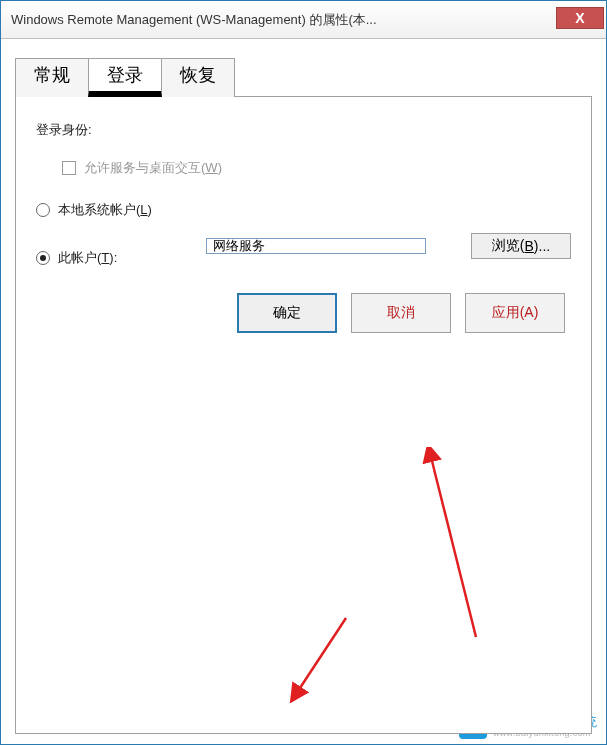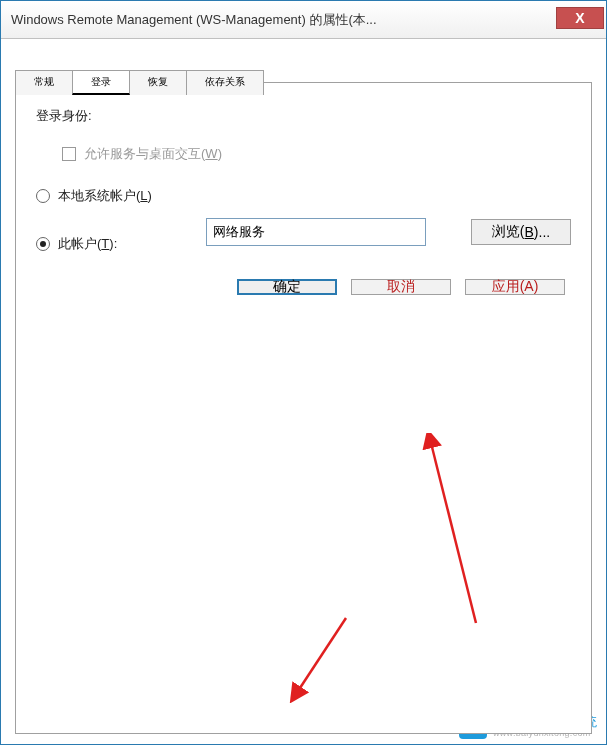--- a/index.html
+++ b/index.html
@@ -57,49 +57,49 @@
     .tabs {
       display: flex;
       position: relative;
       z-index: 2;
     }
     .tab {
       border: 1px solid #a0a0a0;
       border-bottom: none;
       background: #f5f5f5;
       padding: 4px 18px;
-      font-size: 10px;
+      font-size: 18px;
       margin-right: -1px;
       position: relative;
-      top: 13px;
+      top: 1px;
       text-align: center;
     }
     .tab.active {
       background: #fff;
-      border-bottom: 2px solid #000000;
+      border-bottom: 6px solid #000000;
       z-index: 3;
     }
     .tab-content {
       border: 1px solid #a0a0a0;
       flex: 1;
       padding: 24px 20px 12px 20px;
       background: #fff;
       position: relative;
       z-index: 1;
     }
     .form-row { display: flex; align-items: center; margin-bottom: 14px; }
     .label { font-size: 13px; color: #222; }
     .underline { text-decoration: underline; }
     .radio { width: 14px; height: 14px; border: 1px solid #666; border-radius: 50%; display: inline-block; margin-right: 8px; background: #fff; position: relative; }
     .radio.checked::after { content: ""; width: 6px; height: 6px; background: #222; border-radius: 50%; position: absolute; top: 3px; left: 3px; }
     .checkbox { width: 14px; height: 14px; border: 1px solid #999; display: inline-block; margin-right: 8px; background: #fff; }
     .disabled { color: #999; }
     .input {
       border: 1px solid #7a9ebd;
-      height: 28px;
+      height: 16px;
       padding: 2px 6px;
       font-size: 13px;
       background: #fff;
     }
     .input-account { width: 220px; }
     .input-pass { width: 220px; }
     .btn {
       border: 1px solid #a0a0a0;
       background: #efefef;
       padding: 2px 12px;
@@ -120,21 +120,21 @@
       pointer-events: none;
     }
     .footer {
       display: flex;
       justify-content: flex-end;
       gap: 14px;
       padding-right: 6px;
       margin-top: auto;
       padding-top: 8px;
     }
-    .btn-footer { width: 100px; height: 16px; }
+    .btn-footer { width: 100px; height: 40px; }
     .btn-ok { border: 2px solid #2a7ab0; }
     .blur { color: #b91c1c; background: #f2f2f2; }
     .watermark {
       position: absolute;
       right: 10px;
       bottom: 6px;
       display: flex;
       align-items: center;
       gap: 6px;
       pointer-events: none;
@@ -166,21 +166,20 @@
   <div class="titlebar">
     <div class="titlebar-title">Windows Remote Management (WS-Management) 的属性(本...</div>
     <div class="close-btn">X</div>
   </div>
 
   <div class="dialog-body">
     <div class="tabs">
       <div class="tab">常规</div>
       <div class="tab active">登录</div>
       <div class="tab">恢复</div>
-      <div class="tab">依存关系</div>
     </div>
 
     <div class="tab-content">
       <div class="form-row" style="margin-bottom:20px;">
         <span class="label">登录身份:</span>
       </div>
 
       <div class="form-row disabled" style="margin-left:26px; margin-bottom:24px;">
         <span class="checkbox"></span>
         <span class="label disabled">允许服务与桌面交互(<span class="underline">W</span>)</span>

